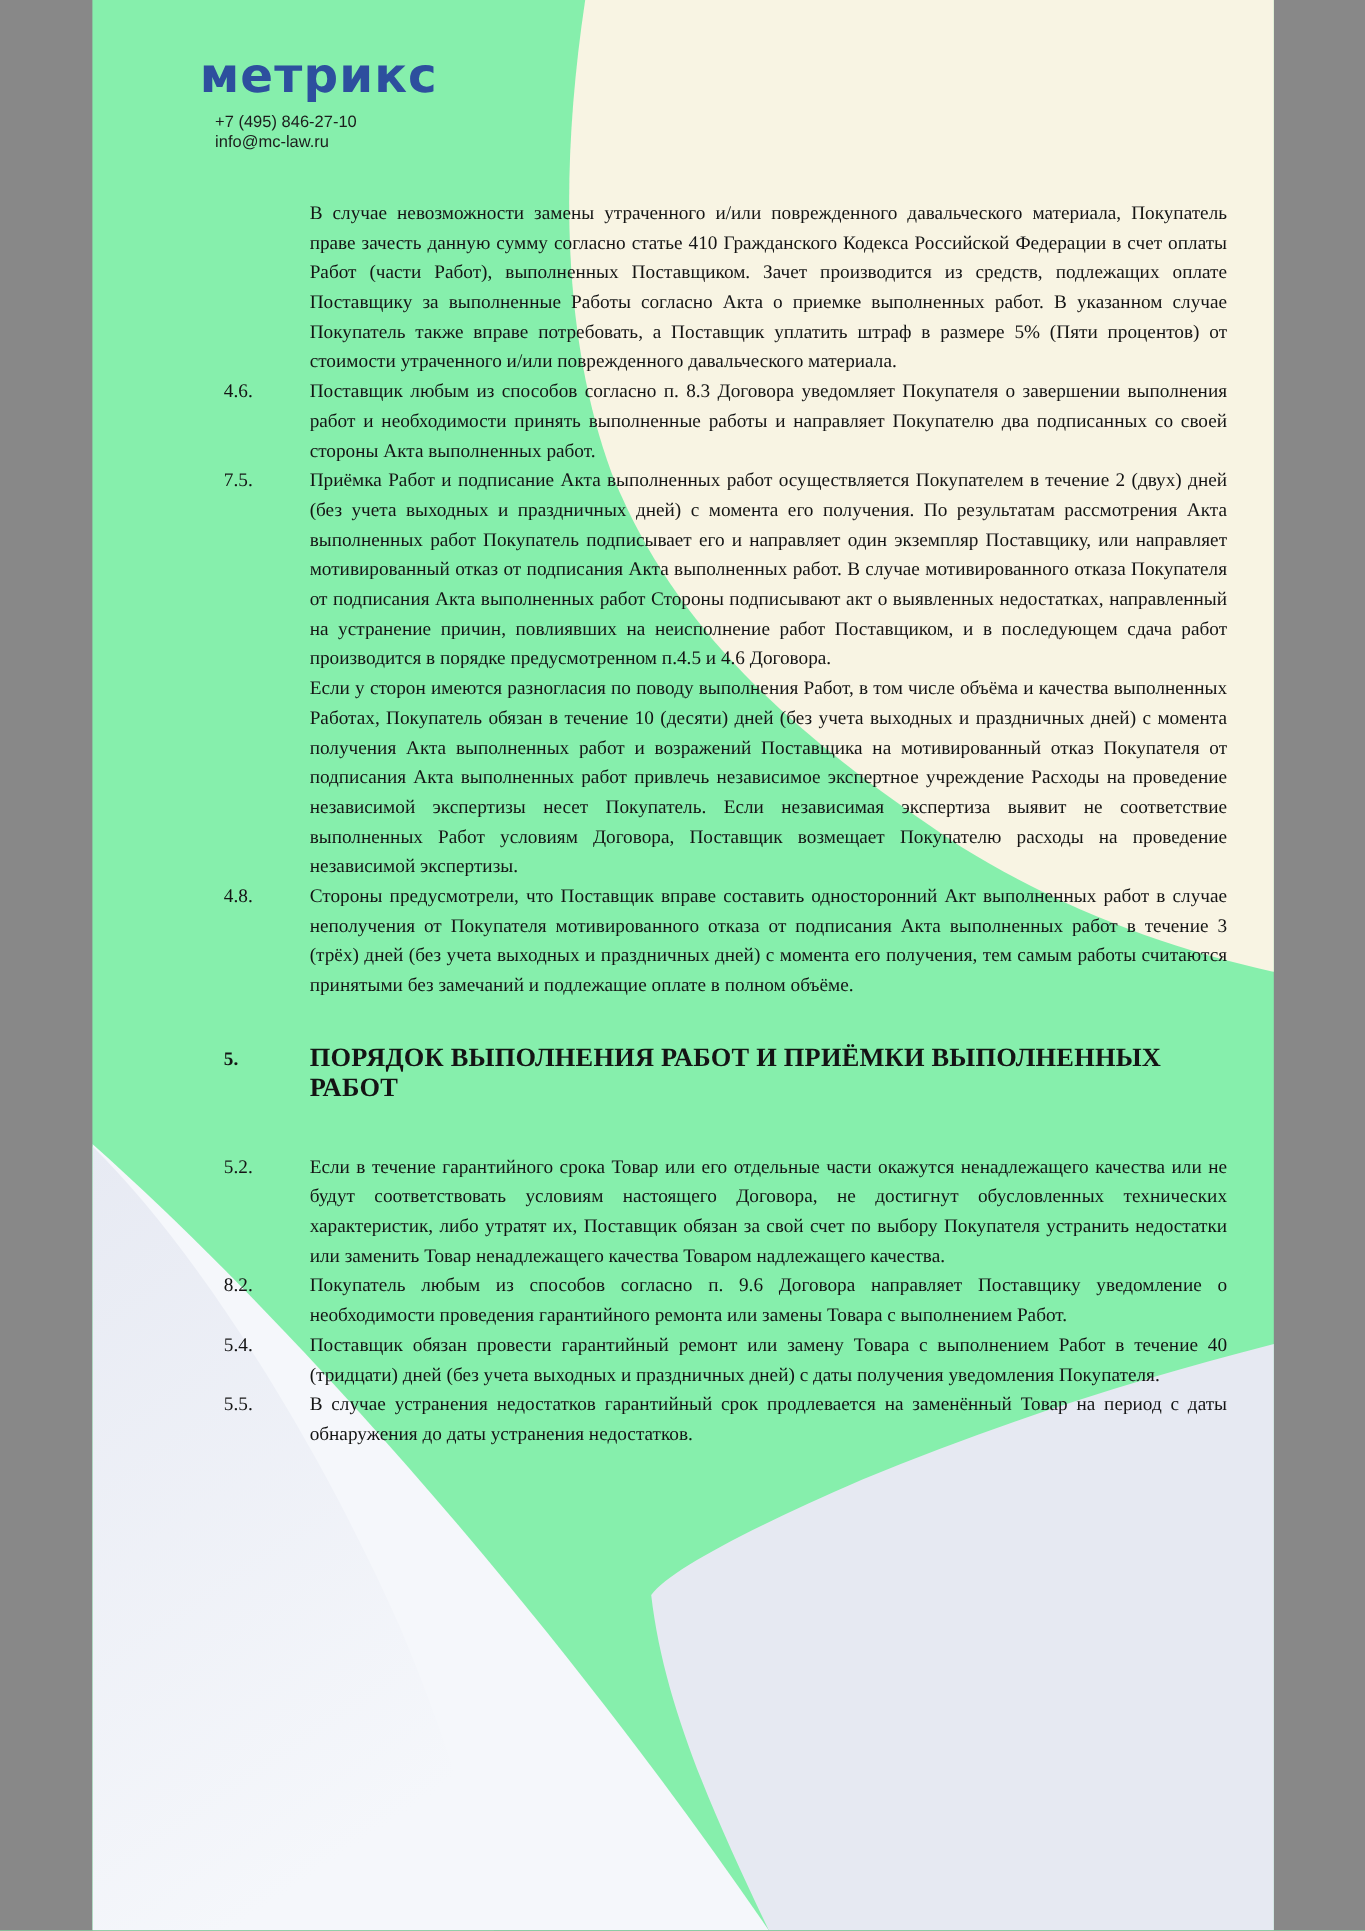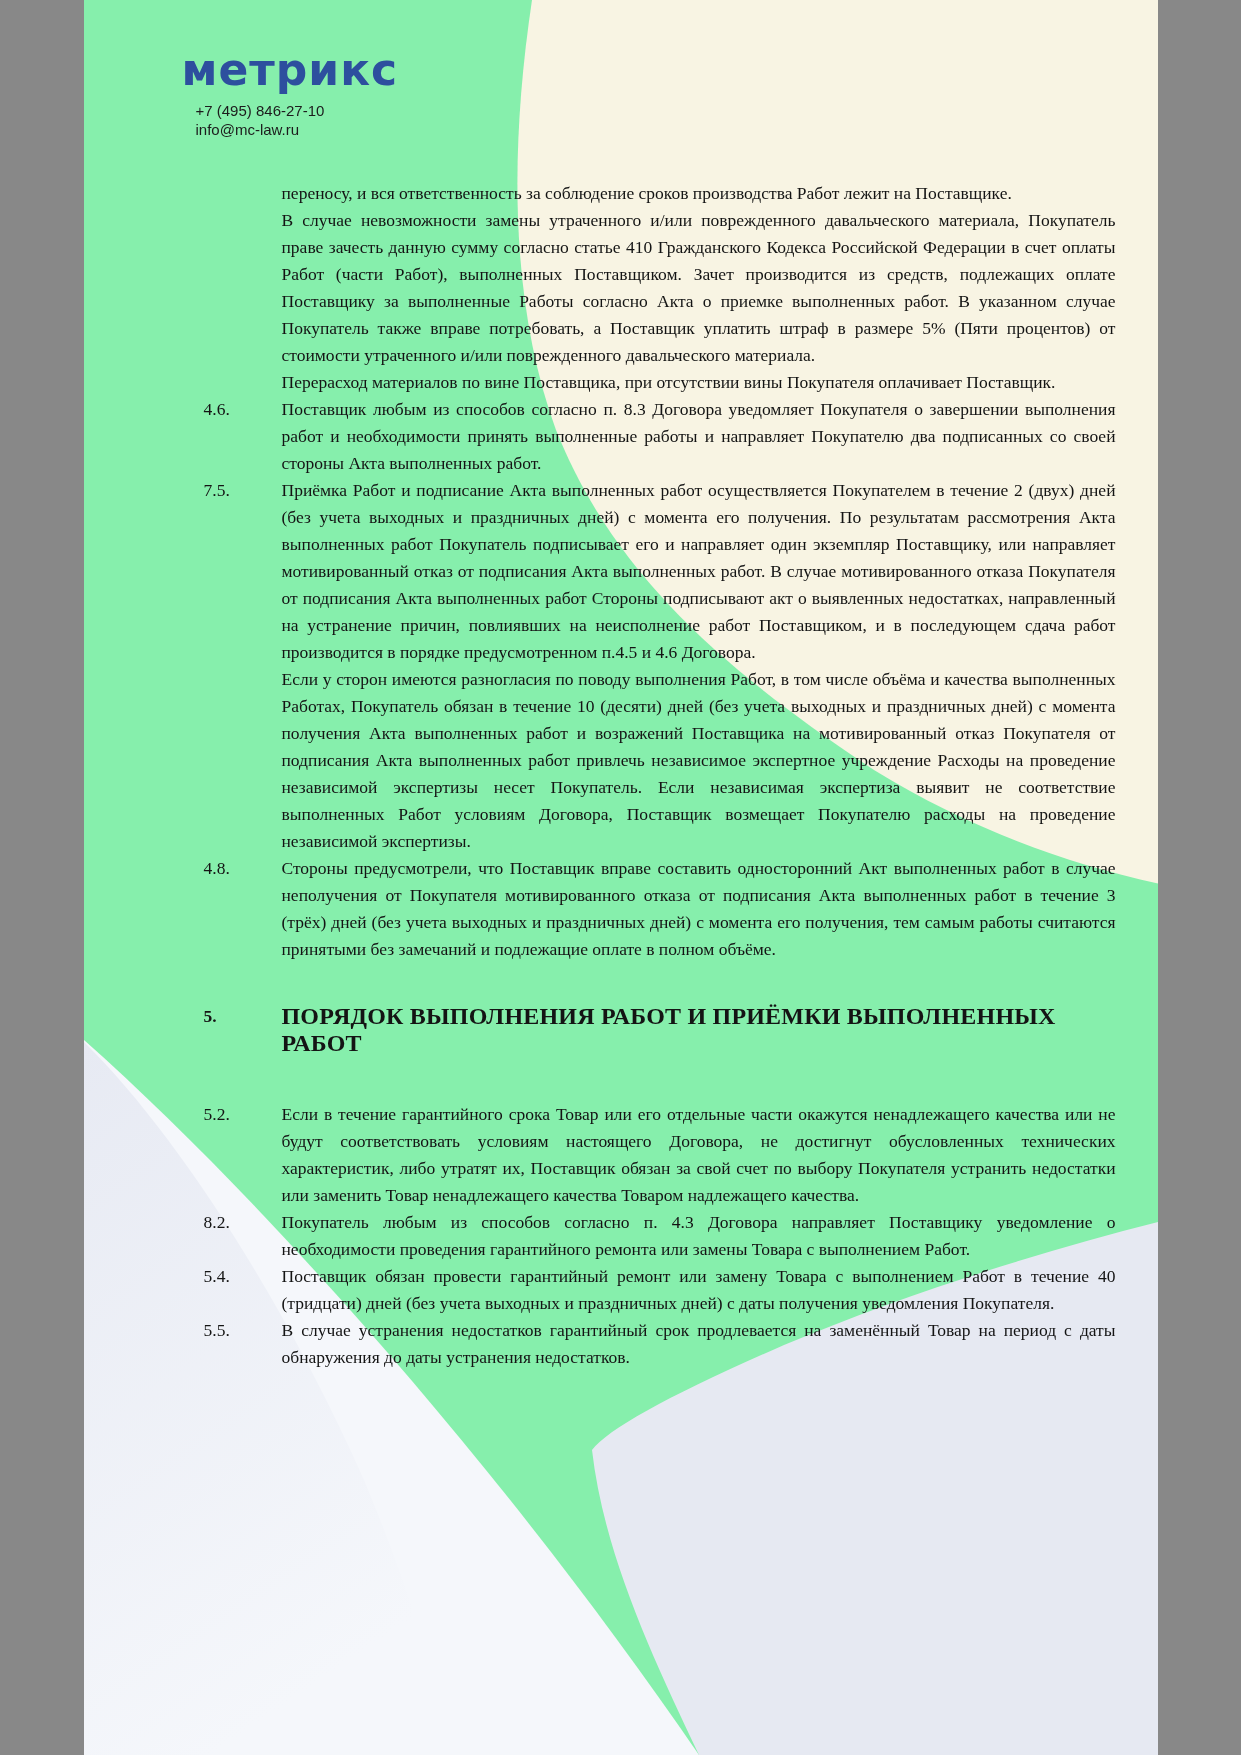--- a/index.html
+++ b/index.html
@@ -72,29 +72,21 @@
         <div>+7 (495) 846-27-10</div>
         <div>info@mc-law.ru</div>
       </div>
       <div class="pagenum">5</div>
     </div>
 
     <div class="doc">
 
       <div class="row">
         <div class="num"></div>
-        <div class="txt">переносу, и вся ответственность за соблюдение сроков производства Работ лежит на Поставщике.</div>
-      </div>
-      <div class="row">
-        <div class="num"></div>
         <div class="txt">В случае невозможности замены утраченного и/или поврежденного давальческого материала, Покупатель праве зачесть данную сумму согласно статье 410 Гражданского Кодекса Российской Федерации в счет оплаты Работ (части Работ), выполненных Поставщиком. Зачет производится из средств, подлежащих оплате Поставщику за выполненные Работы согласно Акта о приемке выполненных работ. В указанном случае Покупатель также вправе потребовать, а Поставщик уплатить штраф в размере 5% (Пяти процентов) от стоимости утраченного и/или поврежденного давальческого материала.</div>
-      </div>
-      <div class="row">
-        <div class="num"></div>
-        <div class="txt">Перерасход материалов по вине Поставщика, при отсутствии вины Покупателя оплачивает Поставщик.</div>
       </div>
       <div class="row">
         <div class="num">4.6.</div>
         <div class="txt">Поставщик любым из способов согласно п. 8.3 Договора уведомляет Покупателя о завершении выполнения работ и необходимости принять выполненные работы и направляет Покупателю два подписанных со своей стороны Акта выполненных работ.</div>
       </div>
       <div class="row">
         <div class="num">7.5.</div>
         <div class="txt">Приёмка Работ и подписание Акта выполненных работ осуществляется Покупателем в течение 2 (двух) дней (без учета выходных и праздничных дней) с момента его получения. По результатам рассмотрения Акта выполненных работ Покупатель подписывает его и направляет один экземпляр Поставщику, или направляет мотивированный отказ от подписания Акта выполненных работ. В случае мотивированного отказа Покупателя от подписания Акта выполненных работ Стороны подписывают акт о выявленных недостатках, направленный на устранение причин, повлиявших на неисполнение работ Поставщиком, и в последующем сдача работ производится в порядке предусмотренном п.4.5 и 4.6 Договора.</div>
       </div>
       <div class="row">
@@ -110,21 +102,21 @@
         <div class="num">5.</div>
         <div class="txt">ПОРЯДОК ВЫПОЛНЕНИЯ РАБОТ И ПРИЁМКИ ВЫПОЛНЕННЫХ РАБОТ</div>
       </div>
 
       <div class="row">
         <div class="num">5.2.</div>
         <div class="txt">Если в течение гарантийного срока Товар или его отдельные части окажутся ненадлежащего качества или не будут соответствовать условиям настоящего Договора, не достигнут обусловленных технических характеристик, либо утратят их, Поставщик обязан за свой счет по выбору Покупателя устранить недостатки или заменить Товар ненадлежащего качества Товаром надлежащего качества.</div>
       </div>
       <div class="row">
         <div class="num">8.2.</div>
-        <div class="txt">Покупатель любым из способов согласно п. 4.3 Договора направляет Поставщику уведомление о необходимости проведения гарантийного ремонта или замены Товара с выполнением Работ.</div>
+        <div class="txt">Покупатель любым из способов согласно п. 9.6 Договора направляет Поставщику уведомление о необходимости проведения гарантийного ремонта или замены Товара с выполнением Работ.</div>
       </div>
       <div class="row">
         <div class="num">5.4.</div>
         <div class="txt">Поставщик обязан провести гарантийный ремонт или замену Товара с выполнением Работ в течение 40 (тридцати) дней (без учета выходных и праздничных дней) с даты получения уведомления Покупателя.</div>
       </div>
       <div class="row">
         <div class="num">5.5.</div>
         <div class="txt">В случае устранения недостатков гарантийный срок продлевается на заменённый Товар на период с даты обнаружения до даты устранения недостатков.</div>
       </div>
 

